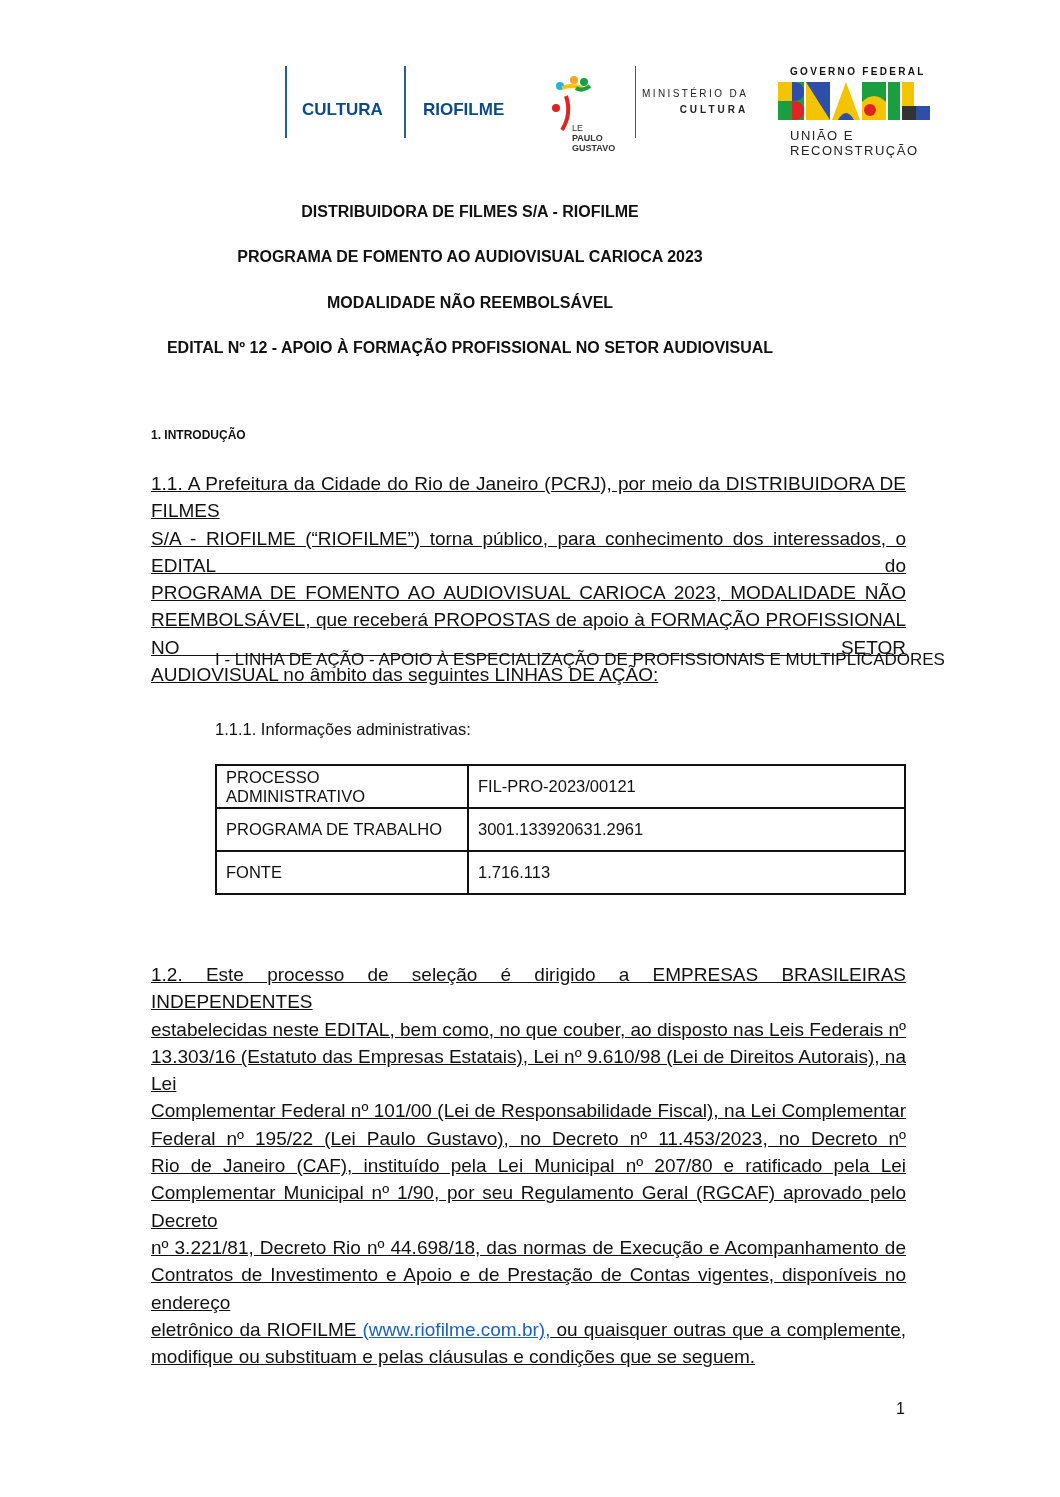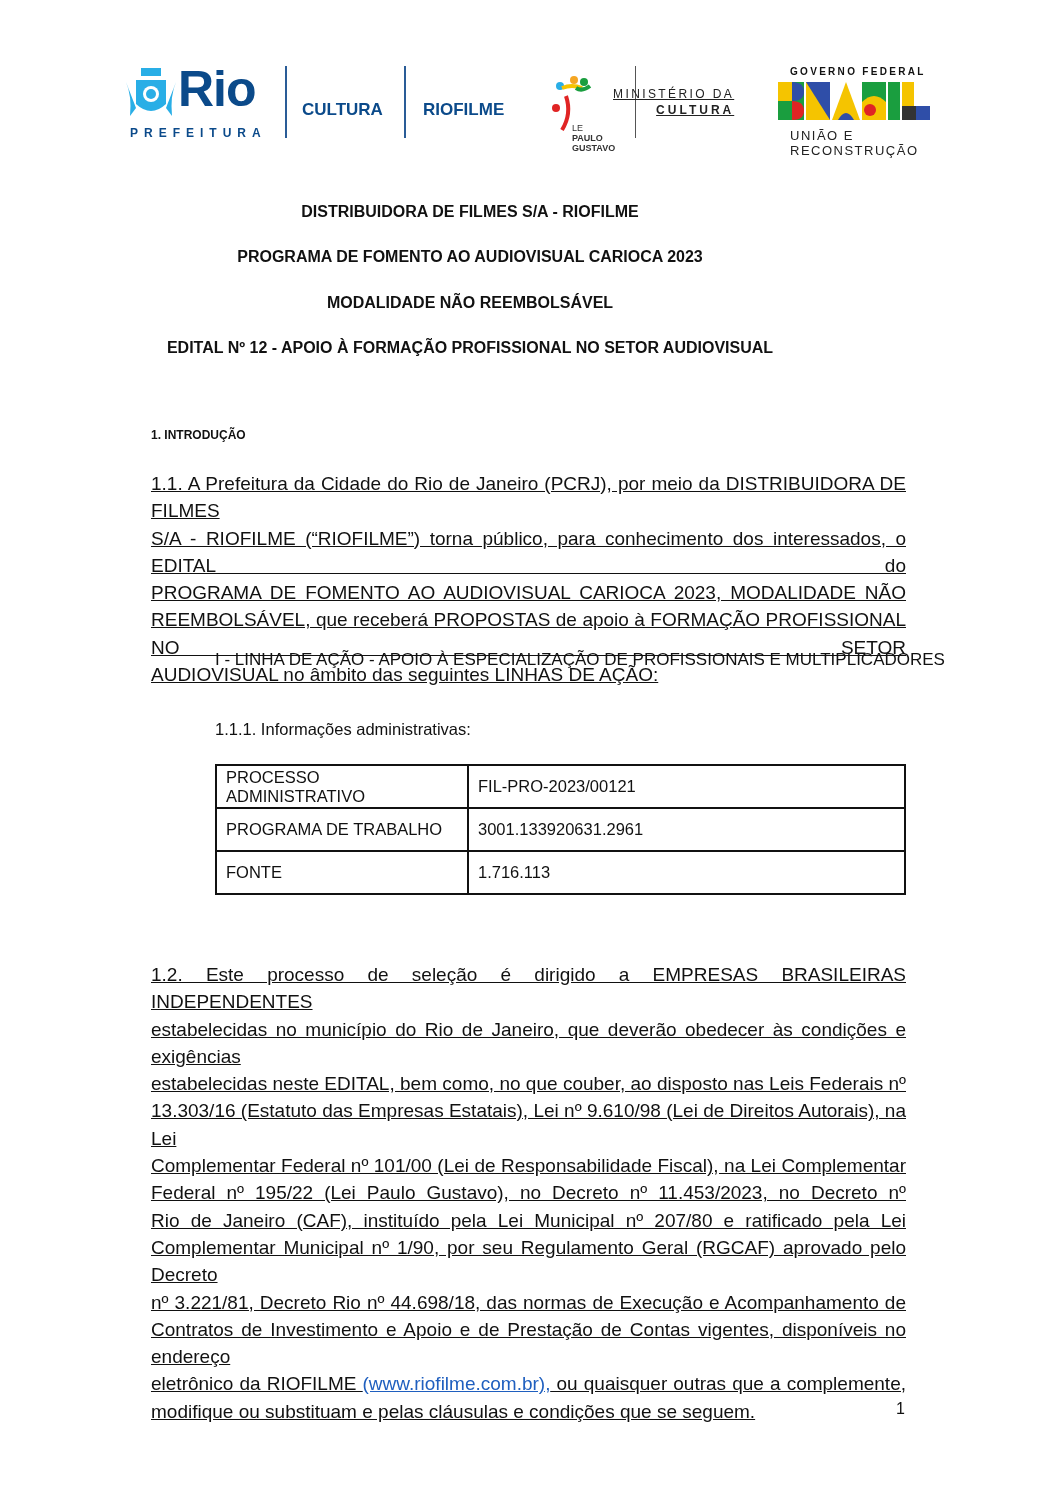--- a/index.html
+++ b/index.html
@@ -9,21 +9,21 @@
   
   .header { position:absolute; top:60px; left:0; width:1060px; height:90px; }
   .rio-logo { position:absolute; left:126px; top:6px; width:140px; height:72px; }
   .rio-crest { position:absolute; left:0; top:2px; width:50px; height:56px; }
   .rio-word { position:absolute; left:52px; top:-6px; font-size:50px; font-weight:bold; color:#0b4a8a; letter-spacing:-1px; }
   .rio-pref { position:absolute; left:4px; top:60px; font-size:12px; font-weight:bold; color:#0b4a8a; letter-spacing:6px; }
   .vsep { position:absolute; width:2px; background:#2a5c97; }
   .brand-text { position:absolute; font-weight:bold; color:#0b4a8a; font-size:17px; }
   .lpg { position:absolute; left:552px; top:14px; width:70px; height:60px; }
   .lpg-text { position:absolute; left:20px; top:22px; font-size:9px; font-weight:bold; color:#333; line-height:10px; }
-  .mc { position:absolute; left:613px; top:26px; font-size:12px; color:#222; letter-spacing:2.4px; text-align:right; line-height:16px;text-decoration:underline; }
+  .mc { position:absolute; left:642px; top:26px; font-size:10px; color:#222; letter-spacing:2.4px; text-align:right; line-height:16px; }
   .mc .b { font-weight:bold; letter-spacing:3px; }
   .gf { position:absolute; left:778px; top:6px; width:155px; height:72px; }
   .gf-top { position:absolute; left:12px; top:0; font-size:10px; font-weight:bold; color:#111; letter-spacing:2.3px; }
   .gf-bars { position:absolute; left:0; top:16px; width:152px; height:38px; }
   .gf-bot { position:absolute; left:12px; top:62px; font-size:13px; color:#222; letter-spacing:1.5px; }
 
   
   .title { position:absolute; left:0; width:940px; text-align:center; font-weight:bold; font-size:16px; color:#111; }
 
   .section-head { position:absolute; left:151px; top:428px; font-size:12px; font-weight:bold; }
@@ -38,32 +38,20 @@
   table.admin { position:absolute; left:215px; top:764px; width:691px; border-collapse:collapse; font-size:16.5px; }
   table.admin td { border:2px solid #111; height:41px; padding:0 9px; vertical-align:middle; }
   table.admin td.k { width:232px; }
 
   .page-num { position:absolute; left:896px; top:1400px; font-size:16px; }
 </style>
 </head>
 <body>
 
 <div class="header">
-  <div class="rio-logo">
-    <svg class="rio-crest" viewBox="0 0 50 56">
-      <rect x="15" y="0" width="20" height="8" fill="#29aee6"></rect>
-      <path d="M10 12 H40 V36 Q25 50 10 36 Z" fill="#29aee6"></path>
-      <circle cx="25" cy="26" r="8" fill="#fff"></circle>
-      <circle cx="25" cy="26" r="5" fill="#29aee6"></circle>
-      <path d="M0 14 Q6 28 4 48 L10 40 Z" fill="#29aee6"></path>
-      <path d="M50 14 Q44 28 46 48 L40 40 Z" fill="#29aee6"></path>
-    </svg>
-    <div class="rio-word">Rio</div>
-    <div class="rio-pref">PREFEITURA</div>
-  </div>
 
   <div class="vsep" style="left:285px; top:6px; height:72px;"></div>
   <div class="brand-text" style="left:302px; top:40px;">CULTURA</div>
   <div class="vsep" style="left:404px; top:6px; height:72px;"></div>
   <div class="brand-text" style="left:423px; top:40px;">RIOFILME</div>
 
   <div class="lpg">
     <svg style="position:absolute;left:0;top:0;" width="70" height="60" viewBox="0 0 70 60">
       <circle cx="22" cy="6" r="4" fill="#f5a623"></circle>
       <circle cx="32" cy="8" r="4" fill="#1a9e3f"></circle>
@@ -143,21 +131,20 @@
   </tr>
   <tr>
     <td class="k">FONTE</td>
     <td>1.716.113</td>
   </tr>
 </tbody>
   </table>
 
 <div class="para" style="top:961px;">
   <span class="line">1.2. Este processo de seleção é dirigido a EMPRESAS BRASILEIRAS INDEPENDENTES</span>
-  <span class="line">estabelecidas no município do Rio de Janeiro, que deverão obedecer às condições e exigências</span>
   <span class="line">estabelecidas neste EDITAL, bem como, no que couber, ao disposto nas Leis Federais nº</span>
   <span class="line">13.303/16 (Estatuto das Empresas Estatais), Lei nº 9.610/98 (Lei de Direitos Autorais), na Lei</span>
   <span class="line">Complementar Federal nº 101/00 (Lei de Responsabilidade Fiscal), na Lei Complementar</span>
   <span class="line">Federal nº 195/22 (Lei Paulo Gustavo), no Decreto nº 11.453/2023, no Decreto nº</span>
   <span class="line">Rio de Janeiro (CAF), instituído pela Lei Municipal nº 207/80 e ratificado pela Lei</span>
   <span class="line">Complementar Municipal nº 1/90, por seu Regulamento Geral (RGCAF) aprovado pelo Decreto</span>
   <span class="line">nº 3.221/81, Decreto Rio nº 44.698/18, das normas de Execução e Acompanhamento de</span>
   <span class="line">Contratos de Investimento e Apoio e de Prestação de Contas vigentes, disponíveis no endereço</span>
   <span class="line"><span>eletrônico da RIOFILME </span><a class="link">(www.riofilme.com.br),</a><span> ou quaisquer outras que a complemente,</span></span>
   <span class="line last">modifique ou substituam e pelas cláusulas e condições que se seguem.</span>

